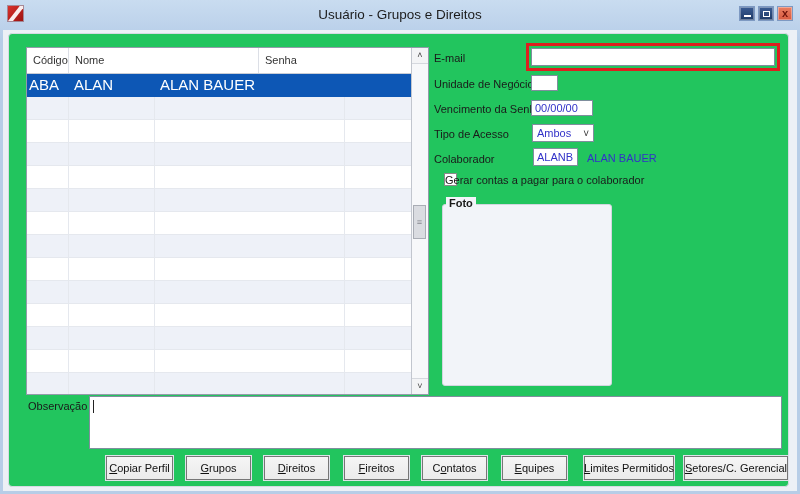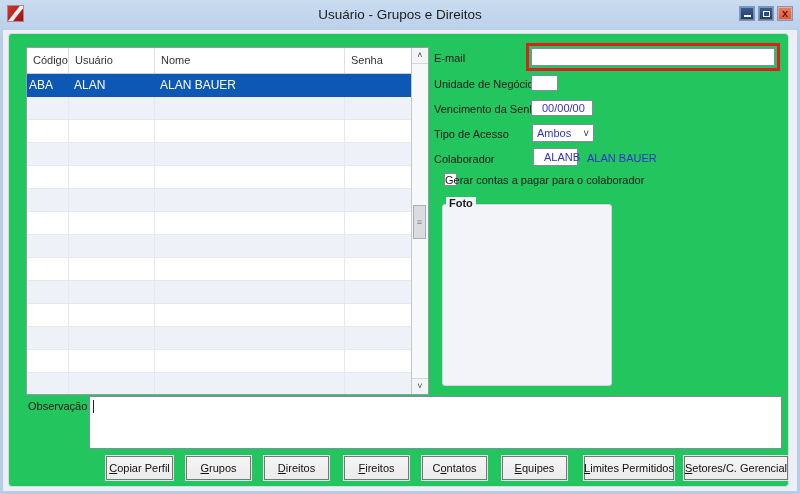--- a/index.html
+++ b/index.html
@@ -35,41 +35,41 @@
   
   .grid { position:absolute; left:17px; top:13px; width:403px; height:348px;
     background:#fff; border:1px solid #929ca9; display:flex; overflow:hidden; }
   .grid-main { width:384px; display:flex; flex-direction:column; }
   .ghead { display:flex; height:26px; border-bottom:1px solid #c9cdd5; background:#fff; flex:none; }
   .hcell { font-size:11px; color:#333; line-height:25px; padding-left:6px;
     border-right:1px solid #dcdfe6; overflow:hidden; white-space:nowrap; }
   .trow { display:flex; height:23px; flex:none; border-bottom:1px solid #e5e8ee; background:#fff; }
   .trow.tint { background:#eef1f8; }
   .trow.selected { background:#0d57b5; border-bottom:1px solid #0d57b5; }
-  .tcell { font-size:12px; line-height:22px; border-right:1px solid #e5e8ee;
+  .tcell { font-size:15px; line-height:22px; border-right:1px solid #e5e8ee;
     overflow:hidden; white-space:nowrap; padding-left:5px; }
   .trow.selected .tcell { color:#fff; border-right-color:transparent; }
   .trow.selected .c0 { padding-left:2px; }
   .c0 { width:42px; } .c1 { width:86px; } .c2 { width:190px; } .c3 { width:66px; border-right:none; }
 
   
   .vscroll { width:17px; position:relative; background:#f7f8fa; border-left:1px solid #c2c6ce; }
   .sbtn { position:absolute; left:0; width:100%; height:16px; background:#f3f4f6;
     display:flex; align-items:center; justify-content:center;
     font-size:9px; color:#444; line-height:1; }
   .sbtn.up { top:0; border-bottom:1px solid #d5d8de; }
   .sbtn.down { bottom:0; border-top:1px solid #d5d8de; }
   .sthumb { position:absolute; left:1px; top:157px; width:13px; height:34px;
     background:#dadce1; border:1px solid #a9adb5; display:flex; align-items:center;
     justify-content:center; font-size:9px; color:#84878e; line-height:1; }
 
   
   .flabel { position:absolute; font-size:11px; color:#1a1a1a; white-space:nowrap; }
   .tbox { position:absolute; background:#fff; border:1px solid #7f8e9d;
-    font-size:11px; color:#3232c8; line-height:15px; padding-left:10px; white-space:nowrap; }
+    font-size:11px; color:#3232c8; line-height:15px; padding-left:3px; white-space:nowrap; }
   .red-annot { position:absolute; left:517px; top:9px; width:254px; height:28px;
     border:3px solid #dd1f1f; }
   .red-annot .tbox { left:2px; top:2px; width:244px; height:18px; }
   .combo { position:absolute; left:523px; top:90px; width:62px; height:18px; background:#fff;
     border:1px solid #7f8e9d; font-size:11px; color:#3232c8; line-height:16px; padding-left:4px; }
   .combo .chev { position:absolute; right:4px; top:1px; font-size:10px; color:#333; }
   .static-blue { position:absolute; font-size:11px; color:#3232c8; white-space:nowrap; }
   .checkbox { position:absolute; left:435px; top:139px; width:13px; height:13px;
     background:#fff; border:1px solid #8a8a8a; }
   .groupbox { position:absolute; left:433px; top:170px; width:170px; height:182px;
@@ -112,21 +112,20 @@
   </div>
 
   <div class="body"></div>
 
   <div class="panel">
 
     <div class="grid">
       <div class="grid-main">
         <div class="ghead">
           <div class="hcell c0">Código</div>
-          <div class="hcell c1">Usuário</div>
           <div class="hcell c2">Nome</div>
           <div class="hcell c3">Senha</div>
         </div>
         <div class="trow selected">
           <div class="tcell c0">ABA</div>
           <div class="tcell c1">ALAN</div>
           <div class="tcell c2">ALAN BAUER</div>
           <div class="tcell c3"></div>
         </div>
         <div>

